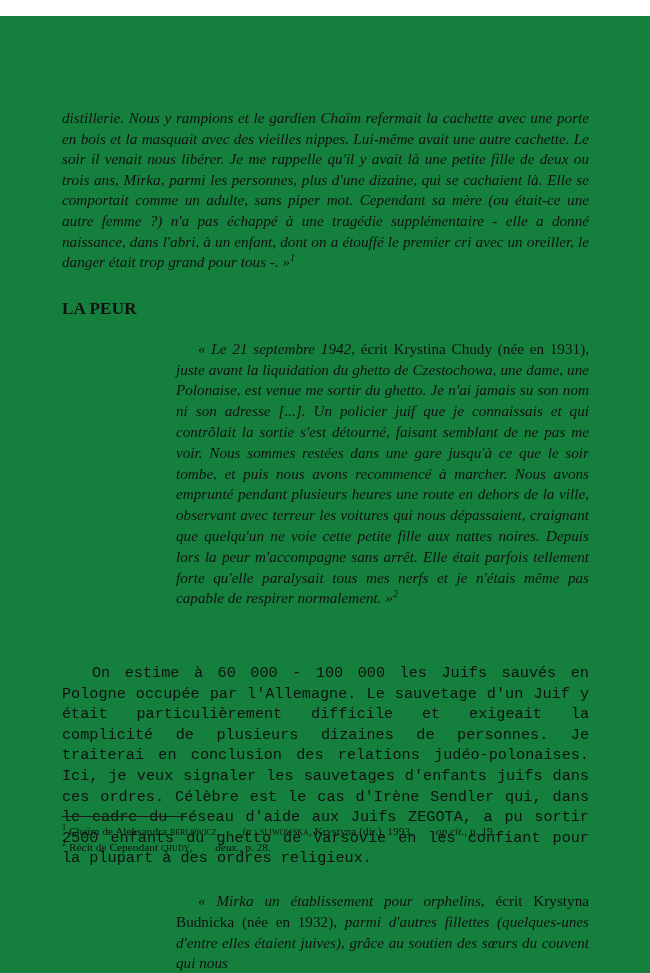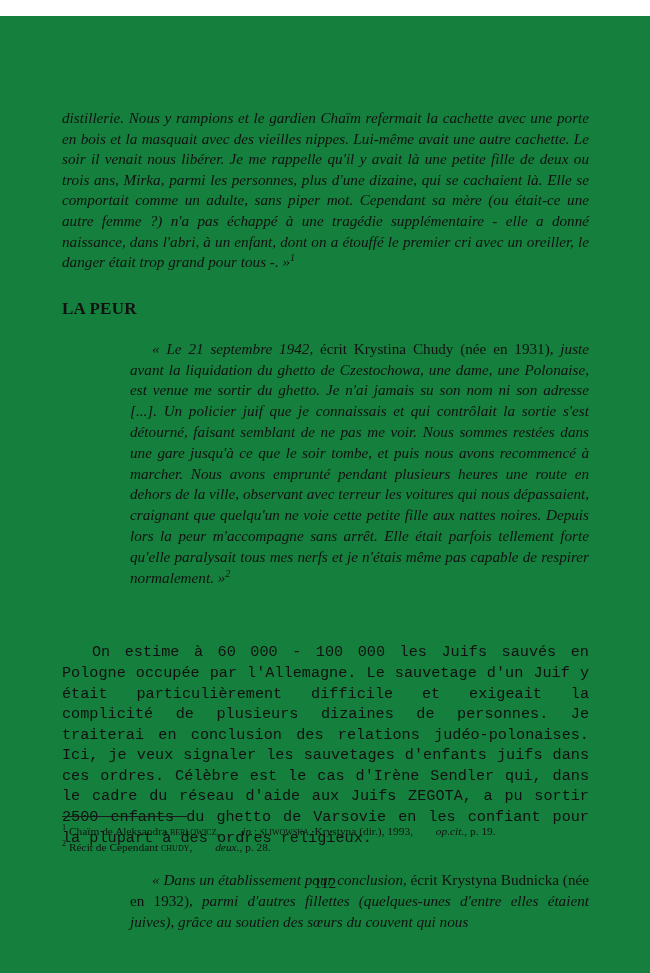--- a/index.html
+++ b/index.html
@@ -44,20 +44,21 @@
     margin-left: 68px;
     width: 459px;
   }
 
   .quote-block p {
     font-style: italic;
     text-align: justify;
     font-size: 15.2px;
     line-height: 20.8px;
     text-indent: 22px;
+    margin-left: 46px;
   }
 
   .opening-quote p {
     font-style: italic;
     text-indent: 0;
     font-size: 15.2px;
     line-height: 20.6px;
   }
 
   .roman {
@@ -155,28 +156,27 @@
     <div class="sp-ordres"></div>
 
 
     <div class="sp-after-ordres"></div>
 
     <p class="body-para">On estime à 60 000 - 100 000 les Juifs sauvés en Pologne occupée par l'Allemagne. Le sauvetage d'un Juif y était particulièrement difficile et exigeait la complicité de plusieurs dizaines de personnes. Je traiterai en conclusion des relations judéo-polonaises. Ici, je veux signaler les sauvetages d'enfants juifs dans ces ordres. Célèbre est le cas d'Irène Sendler qui, dans le cadre du réseau d'aide aux Juifs ZEGOTA, a pu sortir 2500 enfants du ghetto de Varsovie en les confiant pour la plupart à des ordres religieux.</p>
 
     <div class="sp-lastquote"></div>
 
     <div class="quote-block">
-      <p><span>« Dans un établissement pour conclusion,</span><span class="roman"> écrit Krystyna Budnicka (née en 1932),</span><span> parmi d'autres fillettes (quelques-unes d'entre elles étaient juives), grâce au soutien des sœurs du couvent qui nous</span></p>
+      <p><span>« Mirka un établissement pour orphelins,</span><span class="roman"> écrit Krystyna Budnicka (née en 1932),</span><span> parmi d'autres fillettes (quelques-unes d'entre elles étaient juives), grâce au soutien des sœurs du couvent qui nous</span></p>
     </div>
 
   </div>
 
   <div class="footnote-area">
     <div class="fn-rule"></div>
 
     <p class="footnote"><sup>1</sup> <span>Chaïm de Aleksandra </span><span class="sc">BERLOWICZ</span><span>, </span><span class="it">in</span><span> : </span><span class="sc">SLIWOWSKA</span><span>, Krystyna (dir.), 1993, </span><span class="it">op.cit.</span><span>, p. 19.</span></p>
 
     <p class="footnote"><sup>2</sup> <span>Récit de Cependant </span><span class="sc">CHUDY</span><span>, </span><span class="it">deux.</span><span>, p. 28.</span></p>
   </div>
 
-  <div class="page-number">112</div>
 
 </div>
 
 </body></html>

